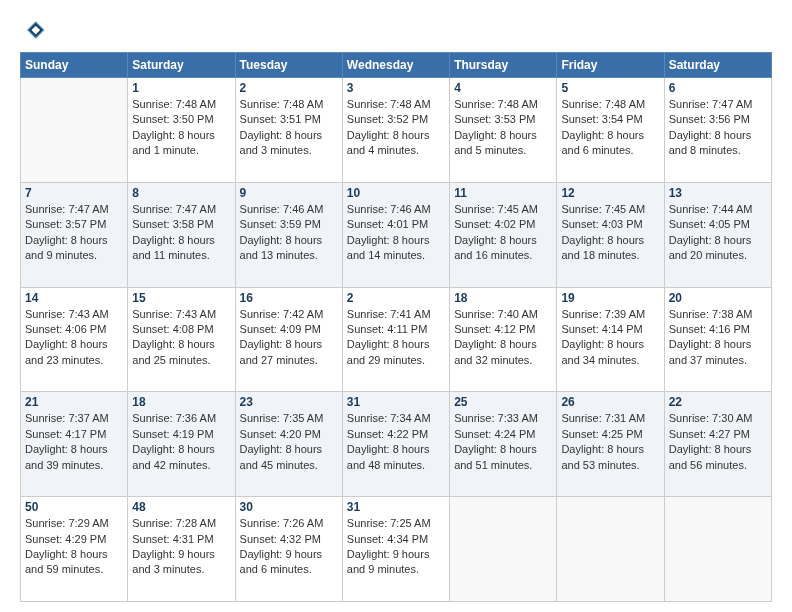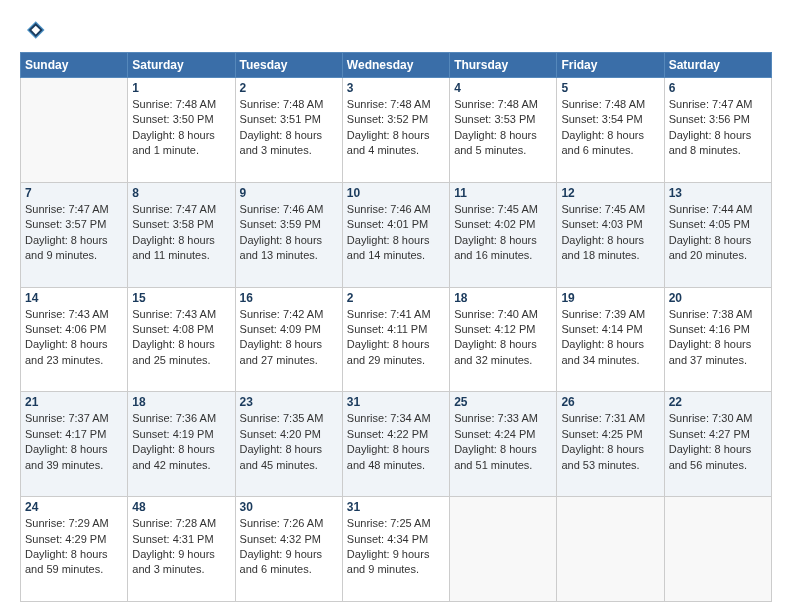--- a/index.html
+++ b/index.html
@@ -241,21 +241,21 @@
             <span class="day-num">26</span>
             <div class="day-info">Sunrise: 7:31 AM<br>Sunset: 4:25 PM<br>Daylight: 8 hours and 53 minutes.</div>
           </td>
           <td>
             <span class="day-num">22</span>
             <div class="day-info">Sunrise: 7:30 AM<br>Sunset: 4:27 PM<br>Daylight: 8 hours and 56 minutes.</div>
           </td>
         </tr>
         <tr>
           <td>
-            <span class="day-num">24</span>
+            <span class="day-num">50</span>
             <div class="day-info">Sunrise: 7:29 AM<br>Sunset: 4:29 PM<br>Daylight: 8 hours and 59 minutes.</div>
           </td>
           <td>
             <span class="day-num">48</span>
             <div class="day-info">Sunrise: 7:28 AM<br>Sunset: 4:31 PM<br>Daylight: 9 hours and 3 minutes.</div>
           </td>
           <td>
             <span class="day-num">30</span>
             <div class="day-info">Sunrise: 7:26 AM<br>Sunset: 4:32 PM<br>Daylight: 9 hours and 6 minutes.</div>
           </td>

